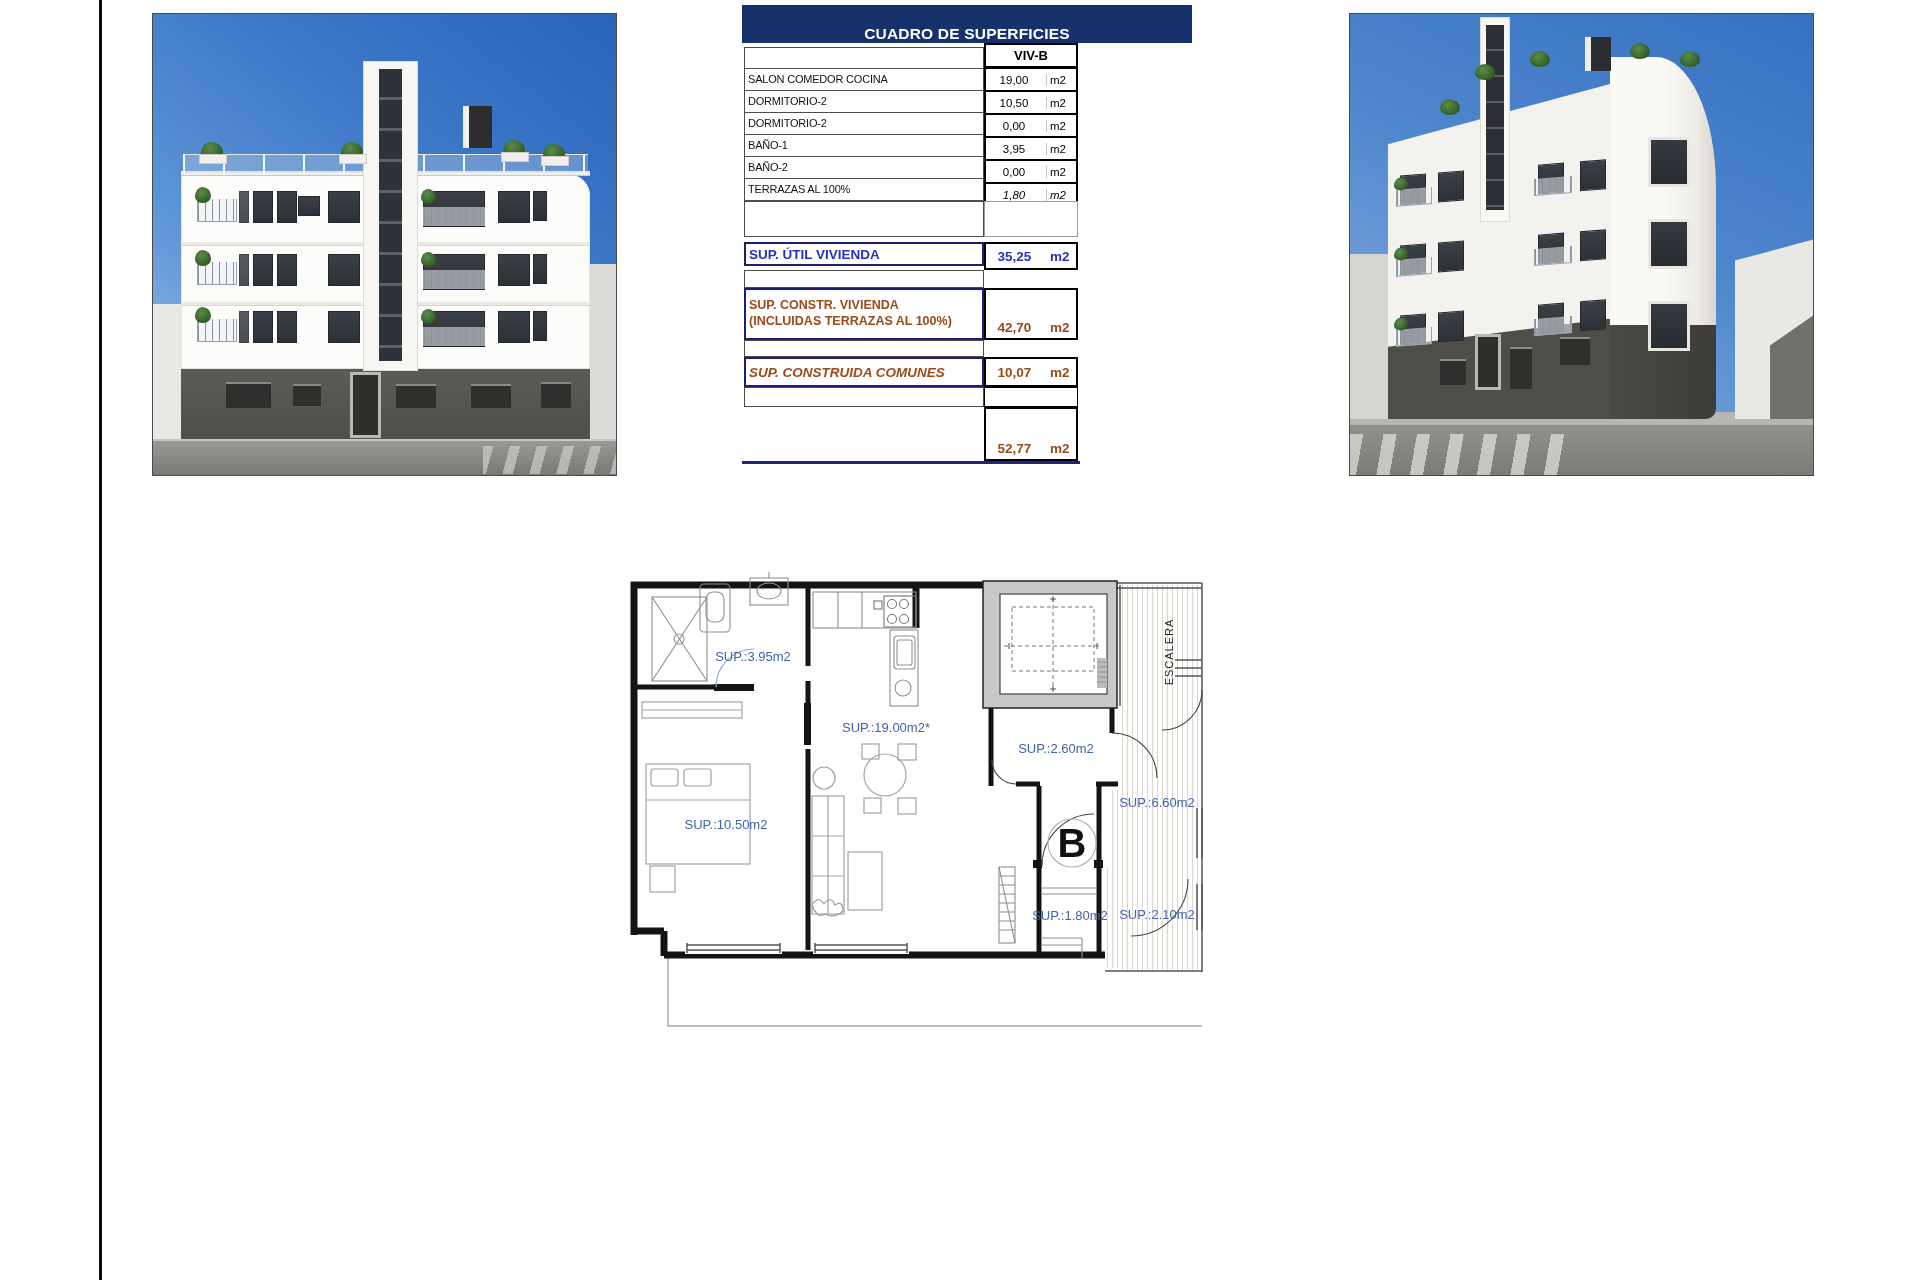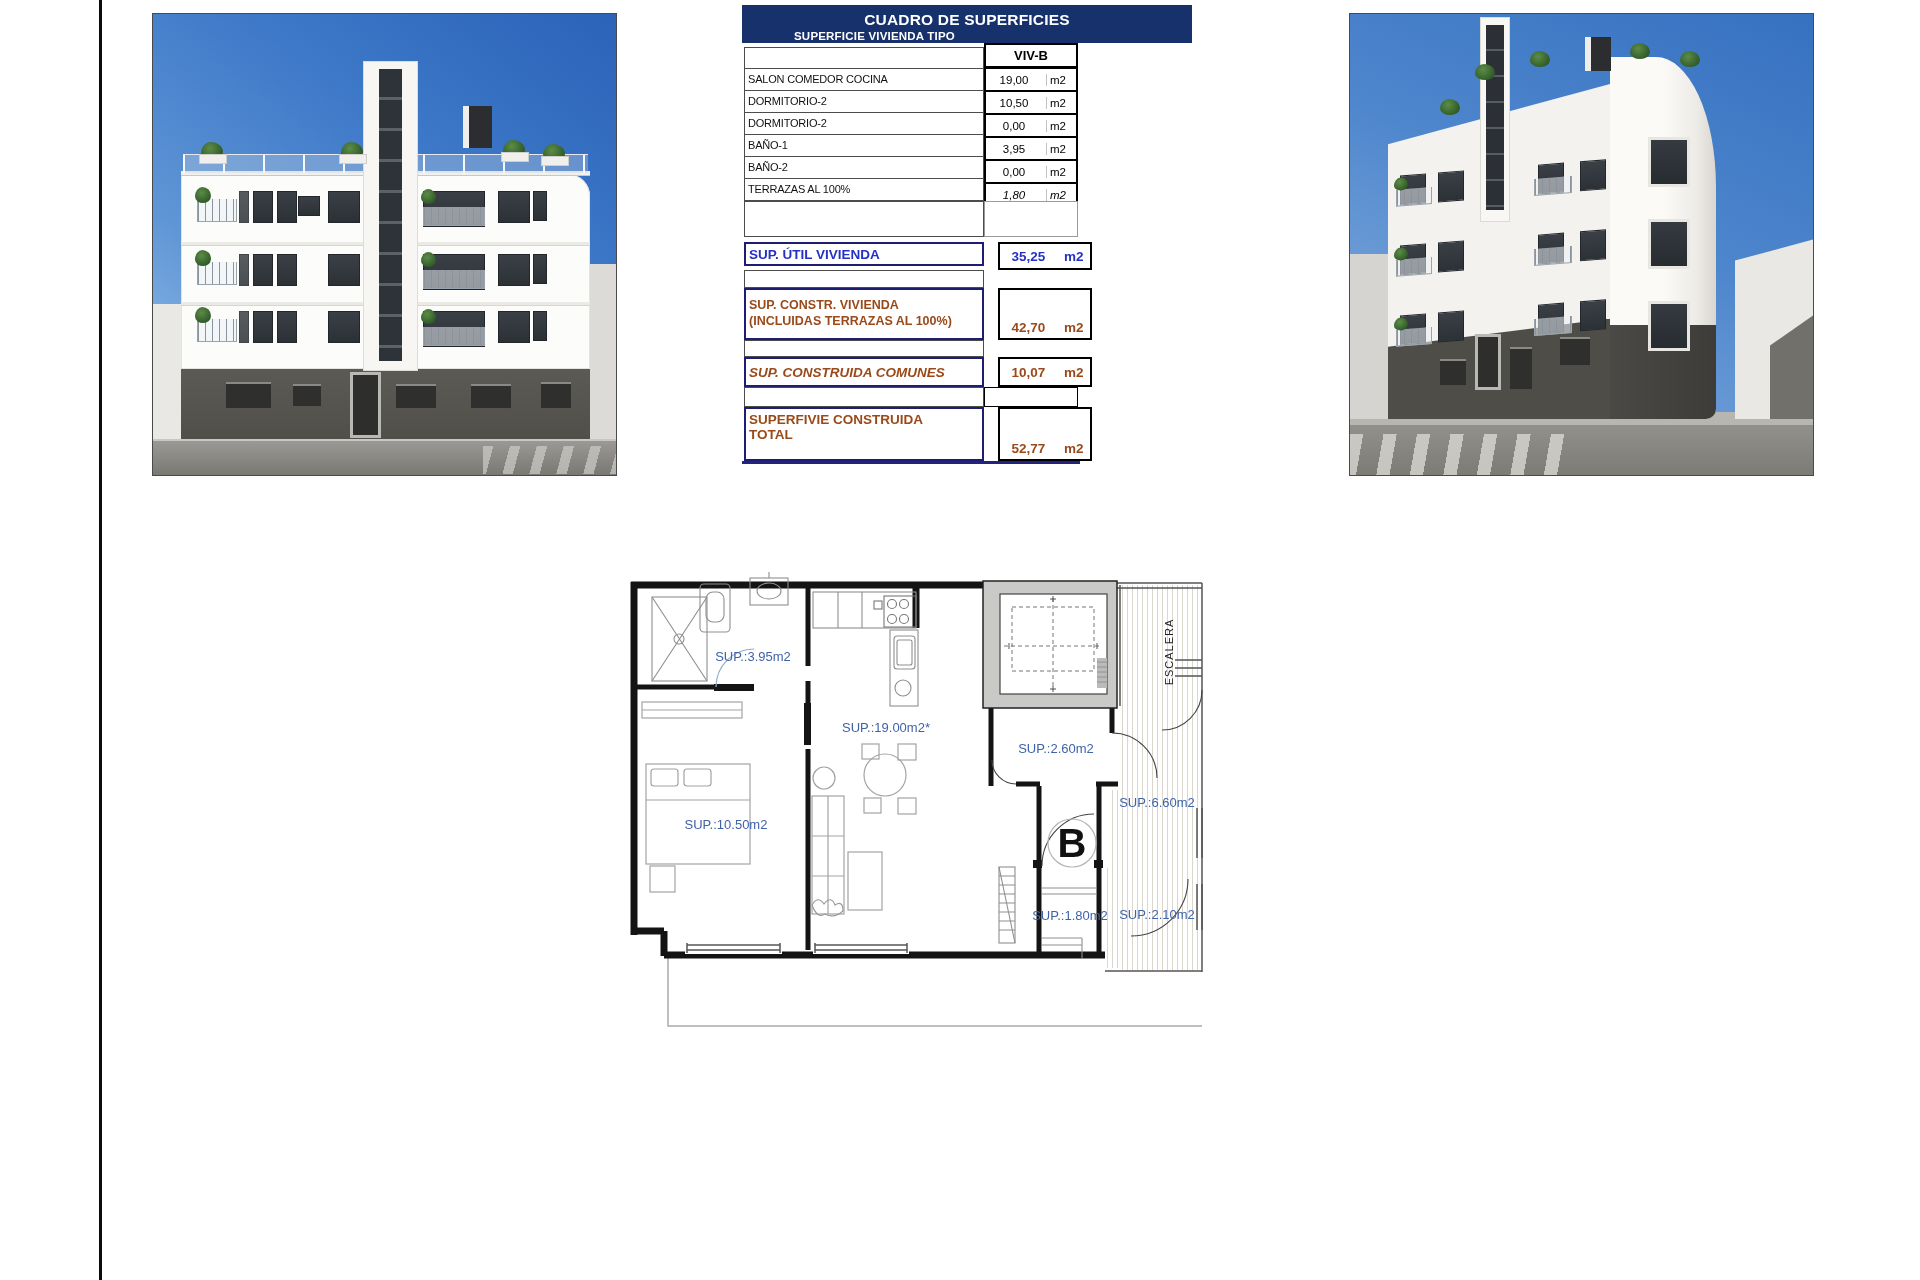--- a/index.html
+++ b/index.html
@@ -52,39 +52,39 @@
   .tower-corner-glass{position:absolute;left:6px;top:8px;width:18px;height:185px;background:repeating-linear-gradient(180deg,#2c3036 0 24px,#555c64 24px 26px);}
   .face-right{position:absolute;left:230px;top:28px;width:106px;height:362px;
               background:linear-gradient(90deg,#fbfaf7 50%,#edebe6 82%,#d9d6cf 100%);
               border-top-right-radius:60px 130px;border-bottom-right-radius:10px;}
   .fr-base{position:absolute;bottom:0;left:0;right:0;height:26%;background:linear-gradient(90deg,#4a4945,#3d3c38);border-bottom-right-radius:10px;}
   .fr-win{position:absolute;background:linear-gradient(#343a40,#272c31);border:3px solid #e8e6e1;}
 
   
   .stable{position:absolute;left:742px;top:5px;width:475px;height:470px;font-family:"Liberation Sans",sans-serif;}
   .thead{position:absolute;left:0;top:0;width:450px;height:38px;background:#16316b;color:#ffffff;}
-  .thead .t1{font-size:15.5px;font-weight:bold;text-align:center;padding-top:6px;letter-spacing:.2px;}
+  .thead .t1{font-size:15.5px;font-weight:bold;text-align:center;padding-top:12px;letter-spacing:.2px;margin-top:8px;}
   .thead .t2{font-size:11.5px;font-weight:bold;padding-left:52px;margin-top:1px;letter-spacing:.2px;}
   .labels-box{position:absolute;left:2px;top:42px;width:240px;border:1px solid #4c4c4c;box-sizing:border-box;}
   .lab-hdr{height:20px;border-bottom:1px solid #4c4c4c;}
   .lab-row{height:21px;border-bottom:1px solid #4c4c4c;font-size:11px;letter-spacing:-.2px;
            line-height:21px;padding-left:3px;color:#111;white-space:nowrap;overflow:hidden;}
   .lab-row:last-child{border-bottom:none;}
   .vivb{position:absolute;left:242px;top:38px;width:94px;height:25px;border:2px solid #000;box-sizing:border-box;
         font-size:13px;font-weight:bold;text-align:center;line-height:21px;background:#fff;}
   .vals-box{position:absolute;left:242px;top:62px;width:94px;border:2px solid #000;box-sizing:border-box;background:#fff;}
   .val-row{height:21px;border-bottom:2px solid #000;display:flex;align-items:center;font-size:11.5px;}
   .val-row:last-child{border-bottom:none;font-style:italic;}
   .val-num{flex:1;text-align:center;padding-right:4px;}
   .val-unit{width:26px;text-align:left;border-left:1px solid #c2c2c2;padding-left:3px;}
   .gap-strip{position:absolute;left:2px;width:240px;border:1px solid #4c4c4c;box-sizing:border-box;background:#fff;}
   .gap-val{position:absolute;left:242px;width:94px;border:1px solid #9a9a9a;box-sizing:border-box;background:#fff;}
   .sum-label{position:absolute;left:2px;width:240px;border:2px solid #1d1d72;box-sizing:border-box;background:#fff;
              font-weight:bold;display:flex;flex-direction:column;justify-content:center;padding-left:3px;}
-  .sum-val{position:absolute;left:256px;width:94px;border:2.5px solid #000;box-sizing:border-box;background:#fff;
+  .sum-val{position:absolute;left:242px;width:94px;border:2.5px solid #000;box-sizing:border-box;background:#fff;
            font-weight:bold;display:flex;align-items:center;}
   .sum-val.bottom{align-items:flex-end;padding-bottom:3px;}
   .blue{color:#2431c4;}
   .brown{color:#9a4a1a;}
   .fs13{font-size:13.5px;}
   .fs12{font-size:12.5px;line-height:1.25;}
   .navy-bottom{position:absolute;left:0px;top:456px;width:338px;height:3px;background:#23237d;}
 
   
   .plan{position:absolute;left:620px;top:555px;width:620px;height:510px;}
@@ -243,24 +243,20 @@
       <span>SUP. CONSTRUIDA COMUNES</span>
     </div>
     <div class="sum-val fs13 brown" style="top:352px;height:30px;">
       <span class="val-num">10,07</span>
         <span class="val-unit" style="border-left:none;">m2</span>
     </div>
 
     <div class="gap-strip" style="top:382px;height:20px;"></div>
     <div class="gap-val" style="top:382px;height:20px;border:1.5px solid #000;"></div>
 
-    <div class="sum-label fs13 brown" style="top:402px;height:54px;justify-content:flex-start;padding-top:3px;">
-      <span>SUPERFIVIE CONSTRUIDA</span>
-      <span>TOTAL</span>
-    </div>
     <div class="sum-val bottom fs13 brown" style="top:402px;height:54px;">
       <span class="val-num">52,77</span>
         <span class="val-unit" style="border-left:none;">m2</span>
     </div>
     <div class="navy-bottom"></div>
   </div>
 
   <div class="render render-corner">
     <div class="sky-corner"></div>
     <div class="street-corner"></div>

